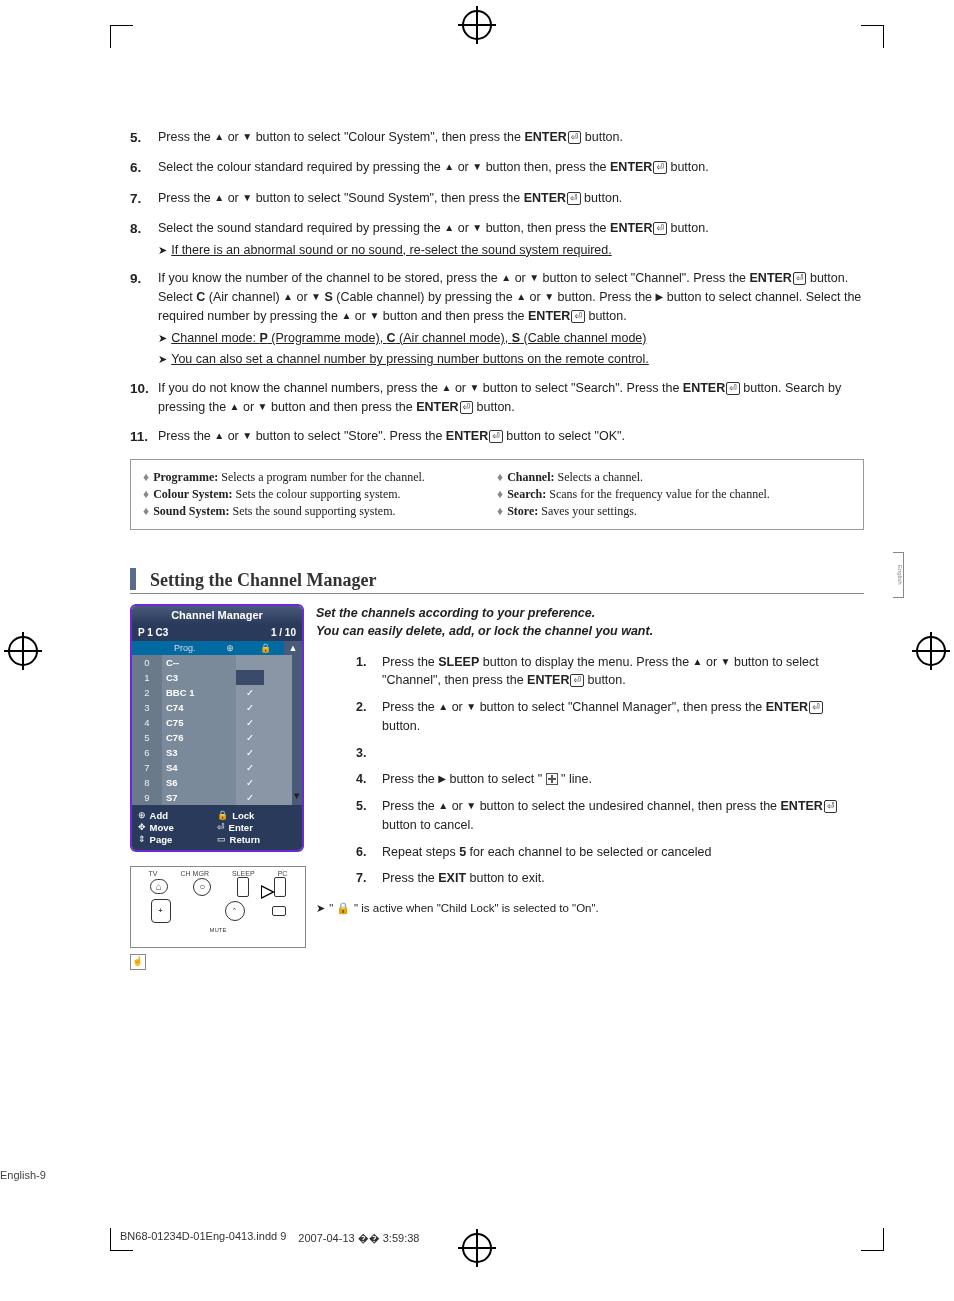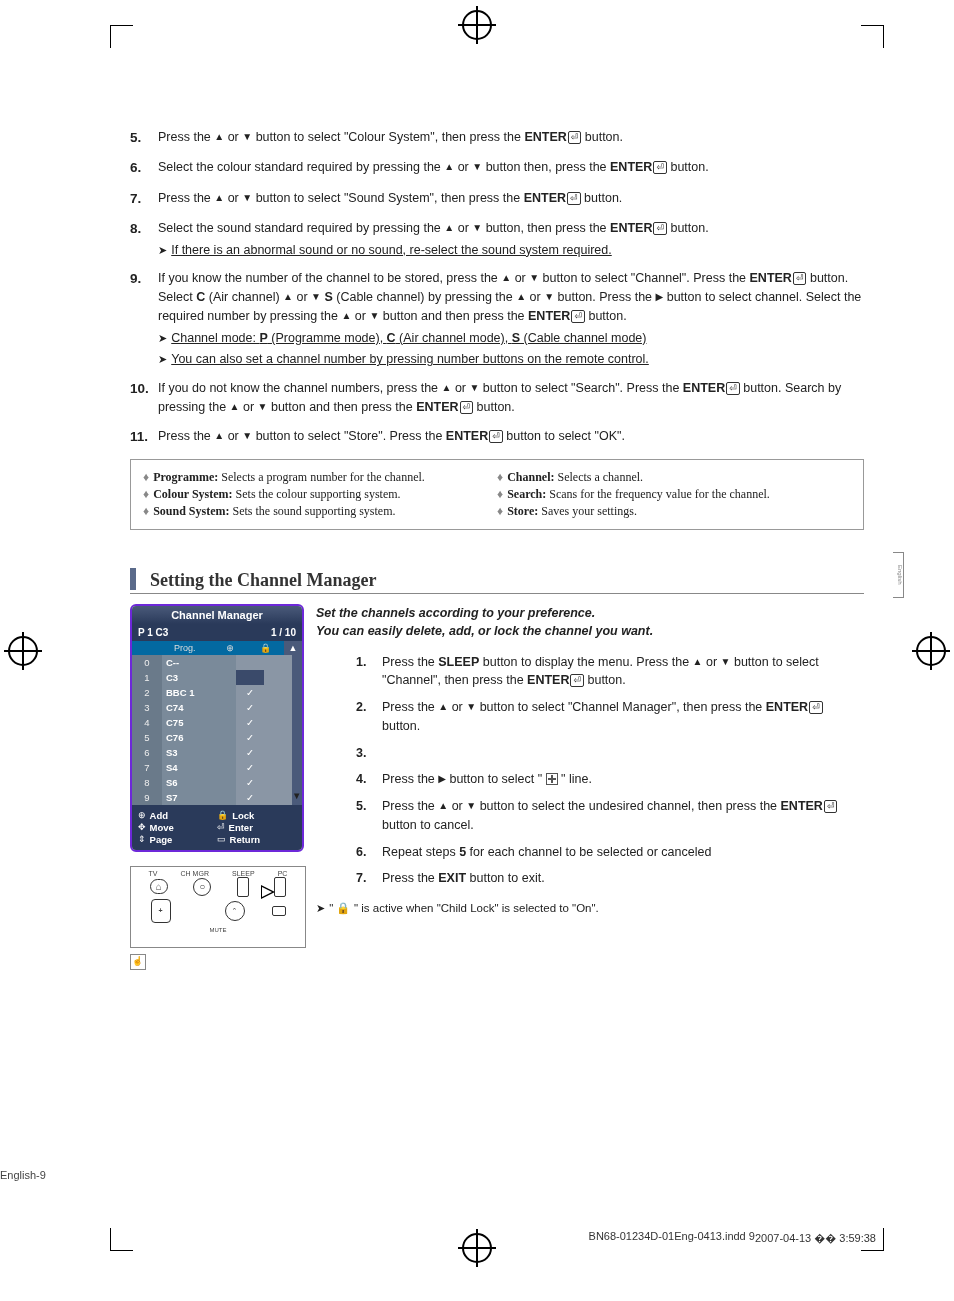--- a/index.html
+++ b/index.html
@@ -74,21 +74,21 @@
   .intro{font-style:italic;font-weight:bold;margin-bottom:8px;line-height:1.45;}
   ol.sub{list-style:none;}
   ol.sub>li{display:flex;margin-bottom:8px;line-height:1.5;}
   ol.sub .num{font-weight:bold;width:26px;flex:none;}
   .footnote{font-size:11.5px;margin-top:2px;}
   .plus-ic{display:inline-block;border:1px solid #555;width:10px;height:10px;position:relative;vertical-align:-2px;}
   .plus-ic:before,.plus-ic:after{content:"";position:absolute;background:#555;}
   .plus-ic:before{left:4px;top:1px;width:2px;height:8px;}
   .plus-ic:after{top:4px;left:1px;height:2px;width:8px;}
   .page-foot{position:absolute;bottom:120px;left:0;right:0;text-align:left;font-size:11px;color:#444;}
-  .meta{position:absolute;bottom:56px;left:120px;right:78px;font-size:11px;color:#333;display:flex;justify-content:flex-end;}
+  .meta{position:absolute;bottom:56px;left:120px;right:78px;font-size:11px;color:#333;display:flex;justify-content:flex-start;gap:12px;}
 </style>
 </head>
 <body>
 
 <div class="page">
   <div class="crop-tl"></div>
   <div class="crop-tr"></div>
   <div class="crop-bl"></div>
   <div class="crop-br"></div>
   <div class="reg reg-top"></div>

